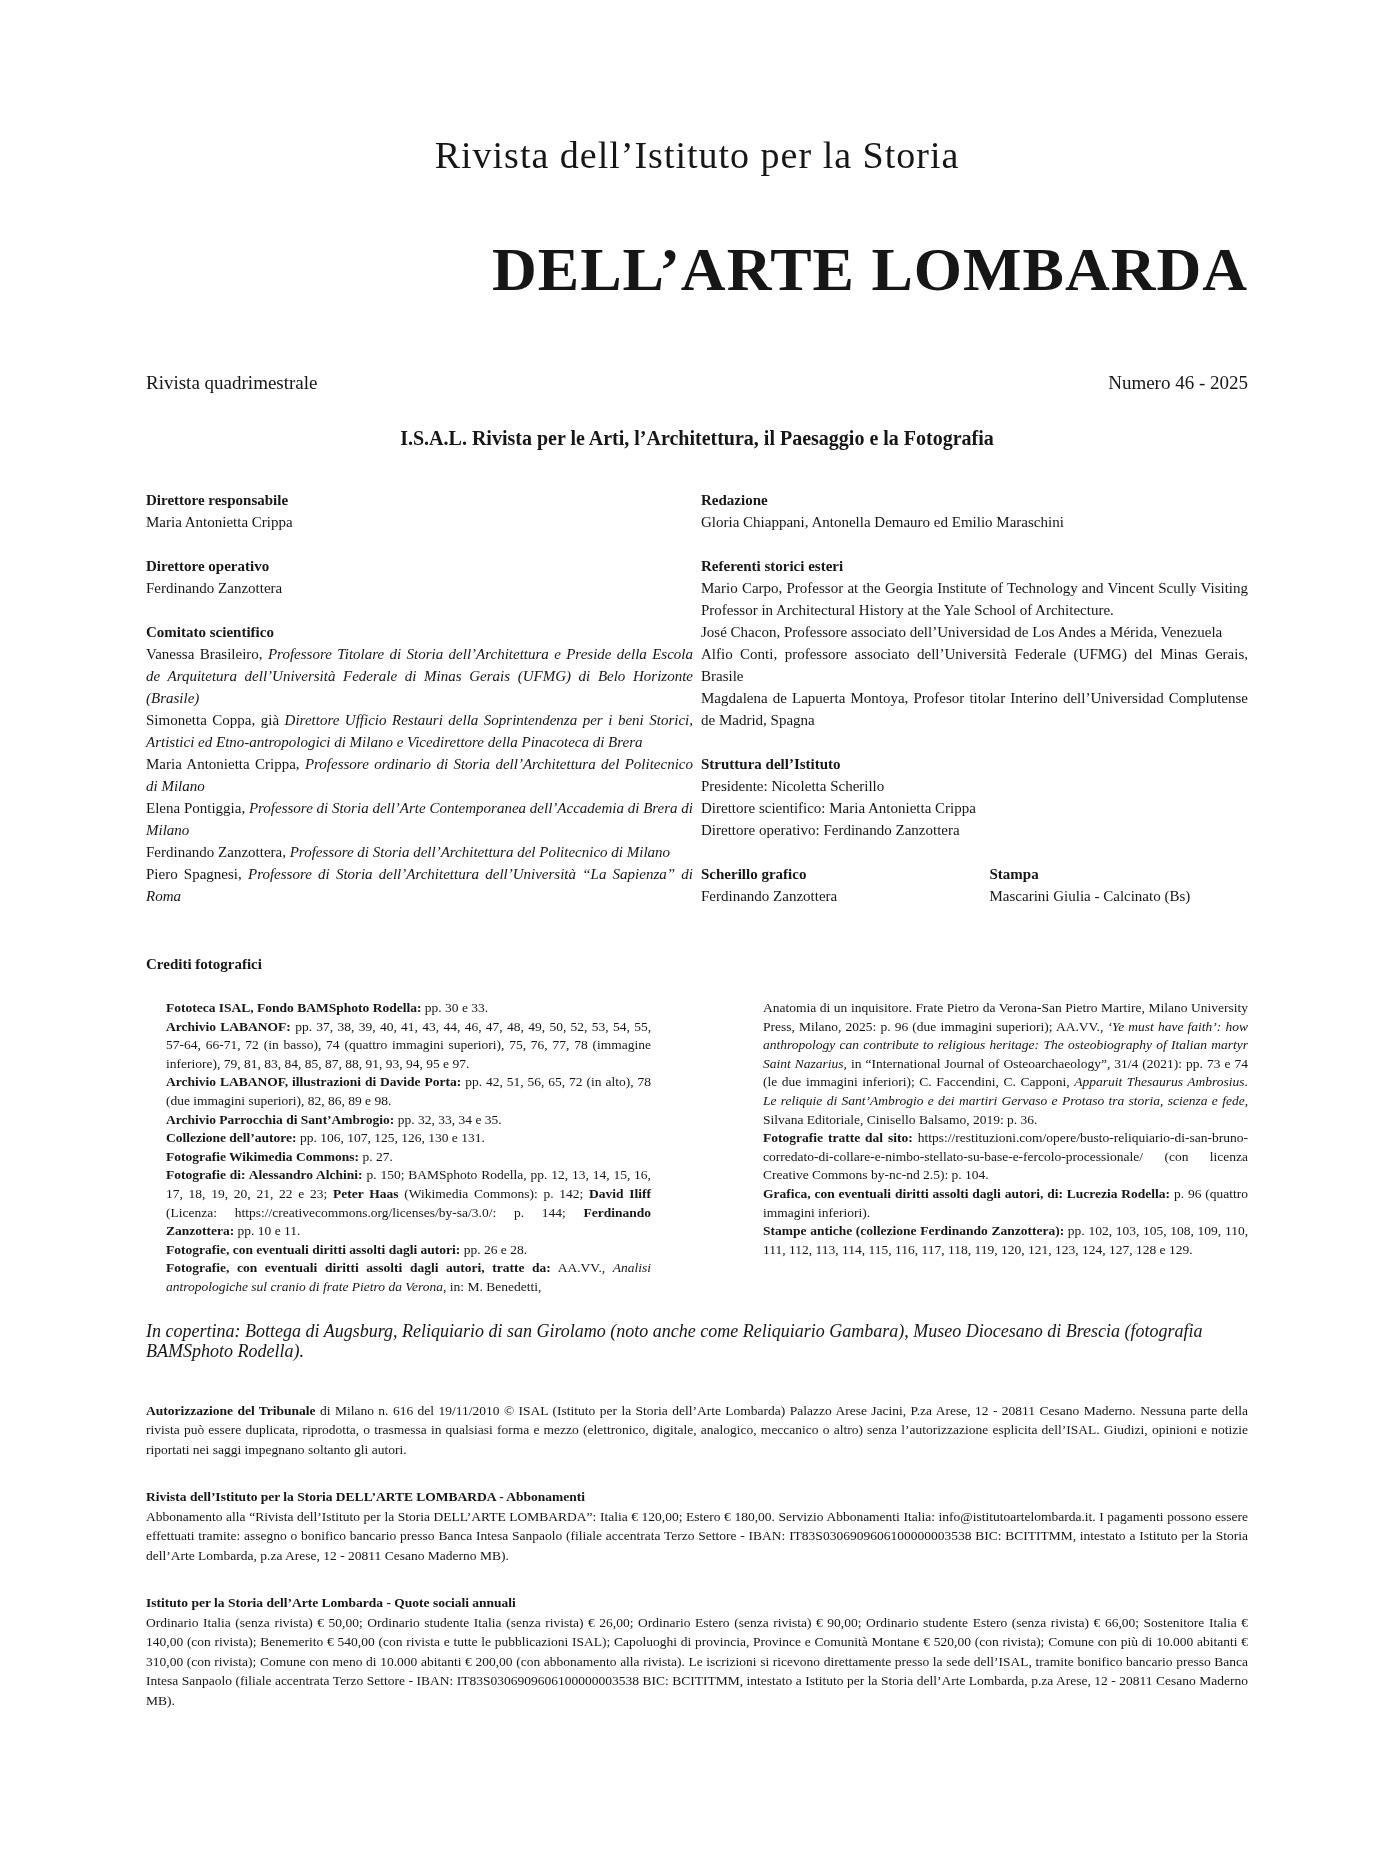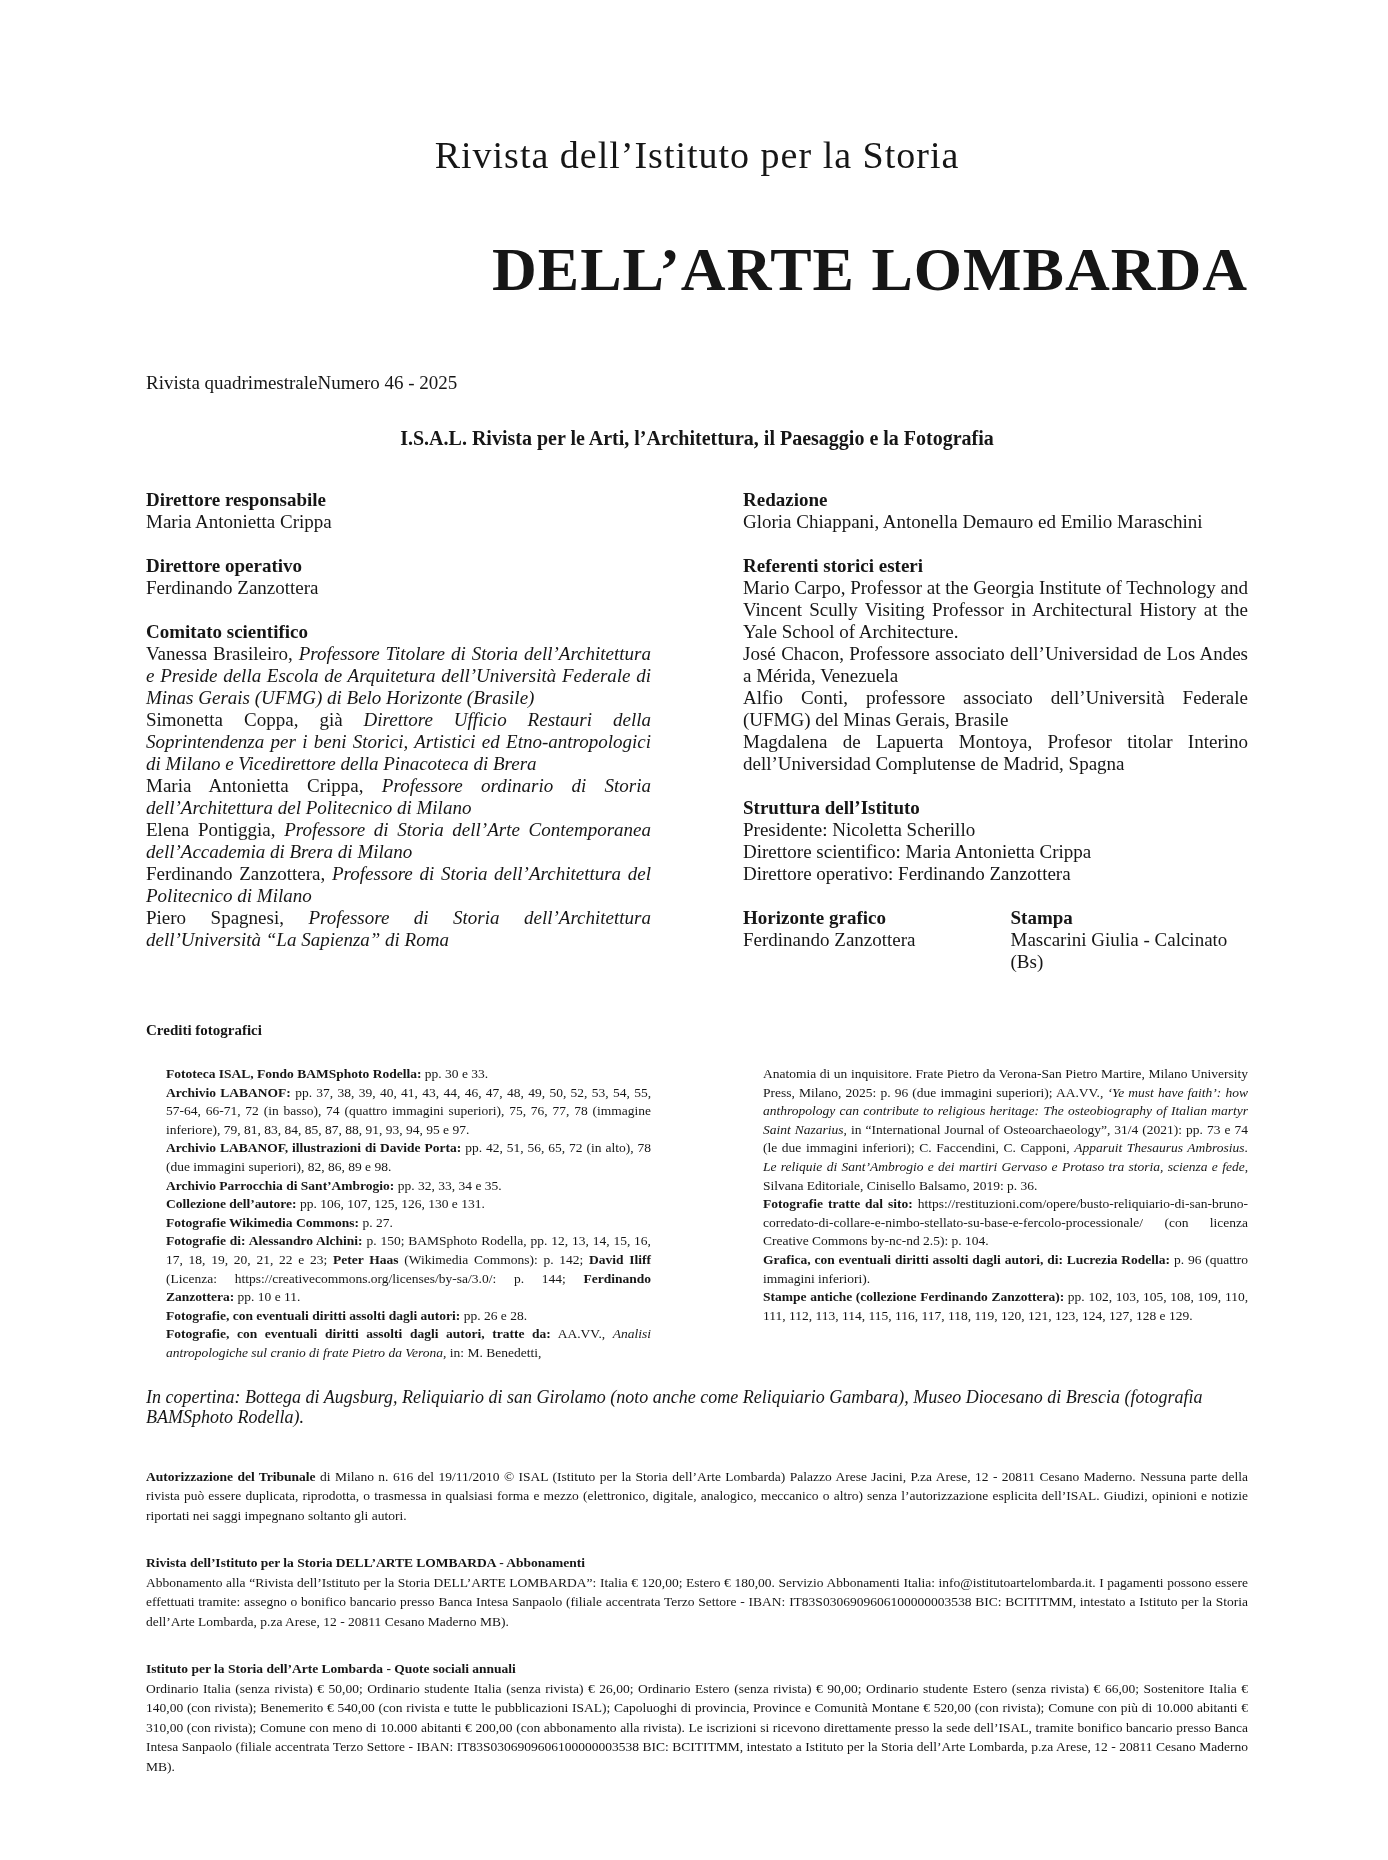--- a/index.html
+++ b/index.html
@@ -10,27 +10,27 @@
         padding:125px 140px 40px 146px;overflow:hidden;}
   p{margin:0;}
   .b{font-weight:bold;}
   .i{font-style:italic;}
   .j{text-align:justify;}
   
   .title1{font-size:38px;line-height:60px;font-weight:normal;text-align:center;
           margin:0;letter-spacing:1px;}
   .title2{font-size:62px;line-height:72px;font-weight:bold;text-align:right;
           margin:48px 0 0;letter-spacing:1px;}
-  .meta-row{display:flex;justify-content:flex-start;align-items:baseline;
+  .meta-row{display:flex;justify-content:space-between;align-items:baseline;
             margin-top:66px;font-size:19px;line-height:24px;}
   .subtitle{margin-top:30px;text-align:center;font-weight:bold;
             font-size:20px;line-height:26px;}
   
   .masthead-grid{display:grid;grid-template-columns:1fr 1fr;column-gap:92px;
-                 margin-top:38px;font-size:19px;line-height:22px;}
+                 margin-top:38px;font-size:15px;line-height:22px;gap:8px;}
   .block{margin-bottom:22px;}
   .block:last-child{margin-bottom:0;}
   .h{font-weight:bold;}
   .duo{display:grid;grid-template-columns:1fr 1fr;column-gap:30px;}
   
   .credits-head{font-weight:bold;font-size:15px;line-height:22px;margin-top:46px;}
   .credits-grid{display:grid;grid-template-columns:1fr 1fr;column-gap:92px;
                 margin-top:24px;font-size:13.5px;line-height:18.6px;}
   .credits-grid p{text-align:justify;overflow-wrap:break-word;margin-left:20px;}
   
@@ -89,21 +89,21 @@
         <p class="j">Magdalena de Lapuerta Montoya, Profesor titolar Interino dell’Universidad Complutense de Madrid, Spagna</p>
       </div>
       <div class="block">
         <p class="h">Struttura dell’Istituto</p>
         <p>Presidente: Nicoletta Scherillo</p>
         <p>Direttore scientifico: Maria Antonietta Crippa</p>
         <p>Direttore operativo: Ferdinando Zanzottera</p>
       </div>
       <div class="block duo">
         <div>
-          <p class="h">Horizonte grafico</p>
+          <p class="h">Scherillo grafico</p>
           <p>Ferdinando Zanzottera</p>
         </div>
         <div>
           <p class="h">Stampa</p>
           <p>Mascarini Giulia - Calcinato (Bs)</p>
         </div>
       </div>
     </div>
 
   </section>

